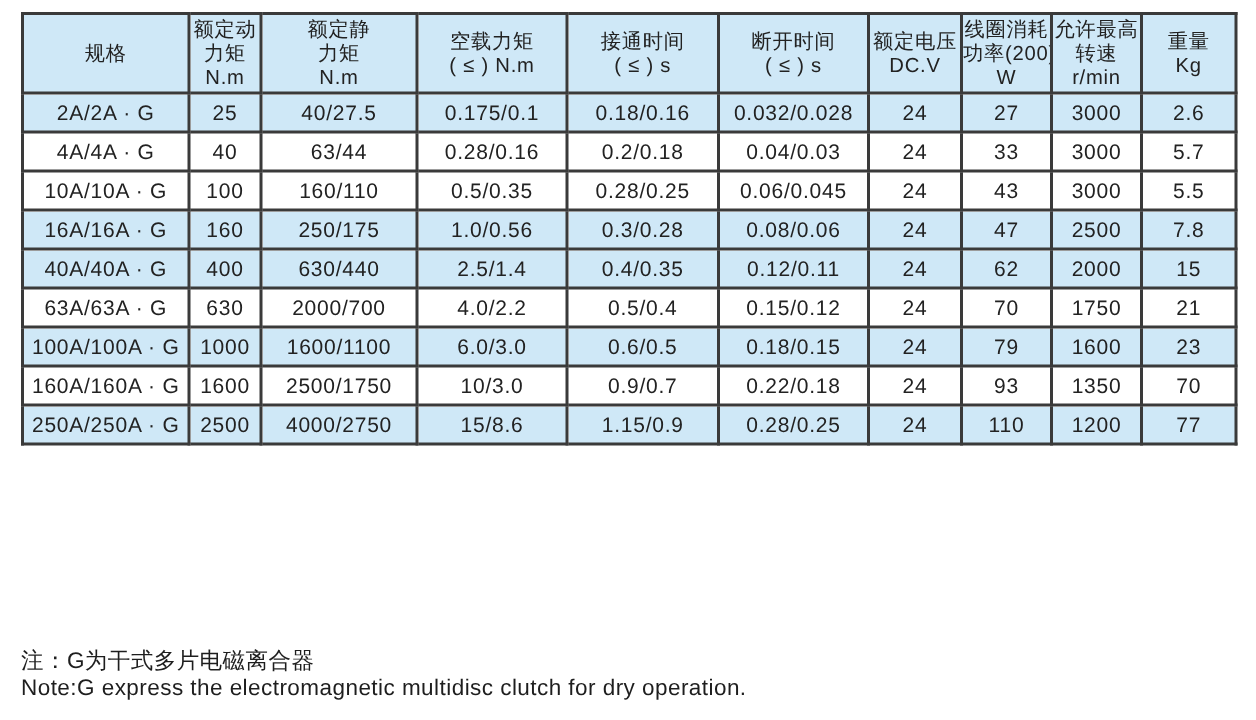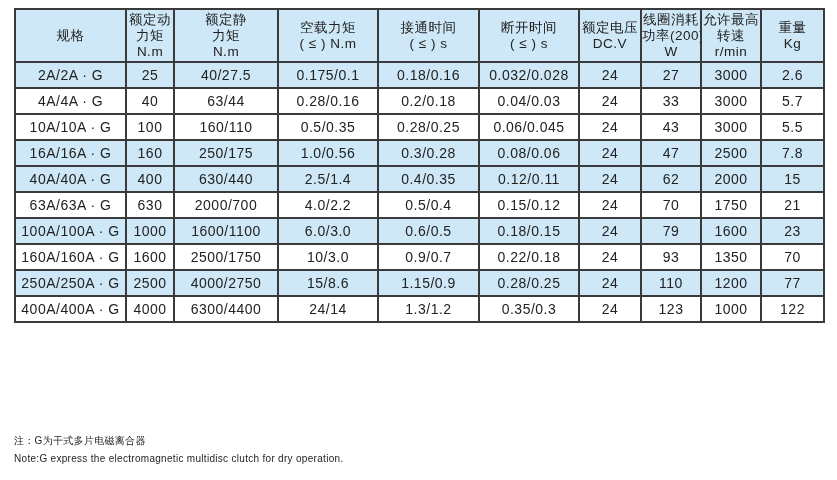--- a/index.html
+++ b/index.html
@@ -50,21 +50,21 @@
     height: 24px;
     background: #ffffff;
   }
   .spec-table tbody tr.stripe td {
     background: #cfe8f7;
   }
   .notes {
     position: absolute;
     left: 14px;
     top: 432px;
-    font-size: 10px;
+    font-size: 15px;
     line-height: 18px;
     color: #1e1e1e;
     letter-spacing: 0.3px;
   }
   .notes div {
     white-space: nowrap;
   }
 </style>
 </head>
 <body>
@@ -200,32 +200,20 @@
           <td>2500</td>
           <td>4000/2750</td>
           <td>15/8.6</td>
           <td>1.15/0.9</td>
           <td>0.28/0.25</td>
           <td>24</td>
           <td>110</td>
           <td>1200</td>
           <td>77</td>
         </tr>
-        <tr>
-          <td>400A/400A · G</td>
-          <td>4000</td>
-          <td>6300/4400</td>
-          <td>24/14</td>
-          <td>1.3/1.2</td>
-          <td>0.35/0.3</td>
-          <td>24</td>
-          <td>123</td>
-          <td>1000</td>
-          <td>122</td>
-        </tr>
       </tbody>
   </table>
 
   <div class="notes">
     <div>注：G为干式多片电磁离合器</div>
     <div>Note:G express the electromagnetic multidisc clutch for dry operation.</div>
   </div>
 
 </div>
 

